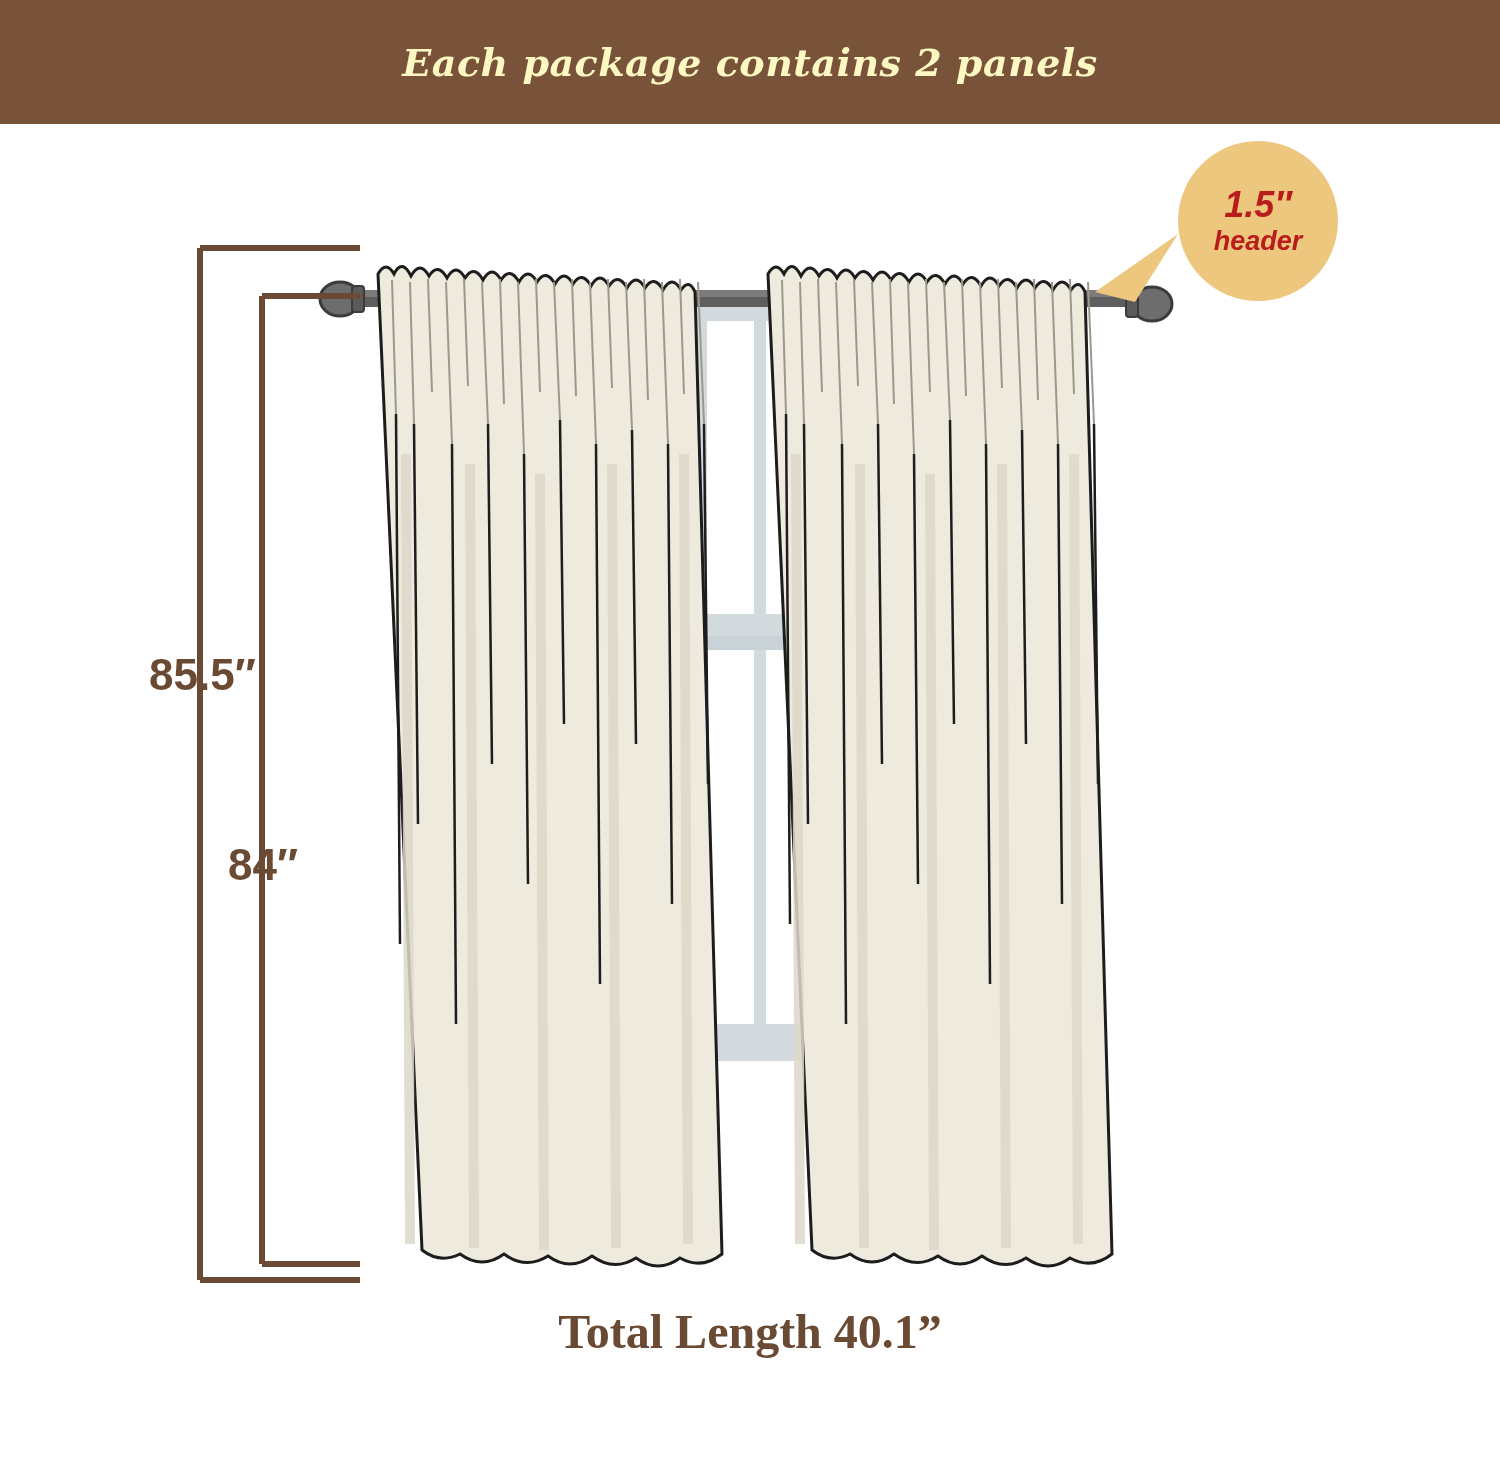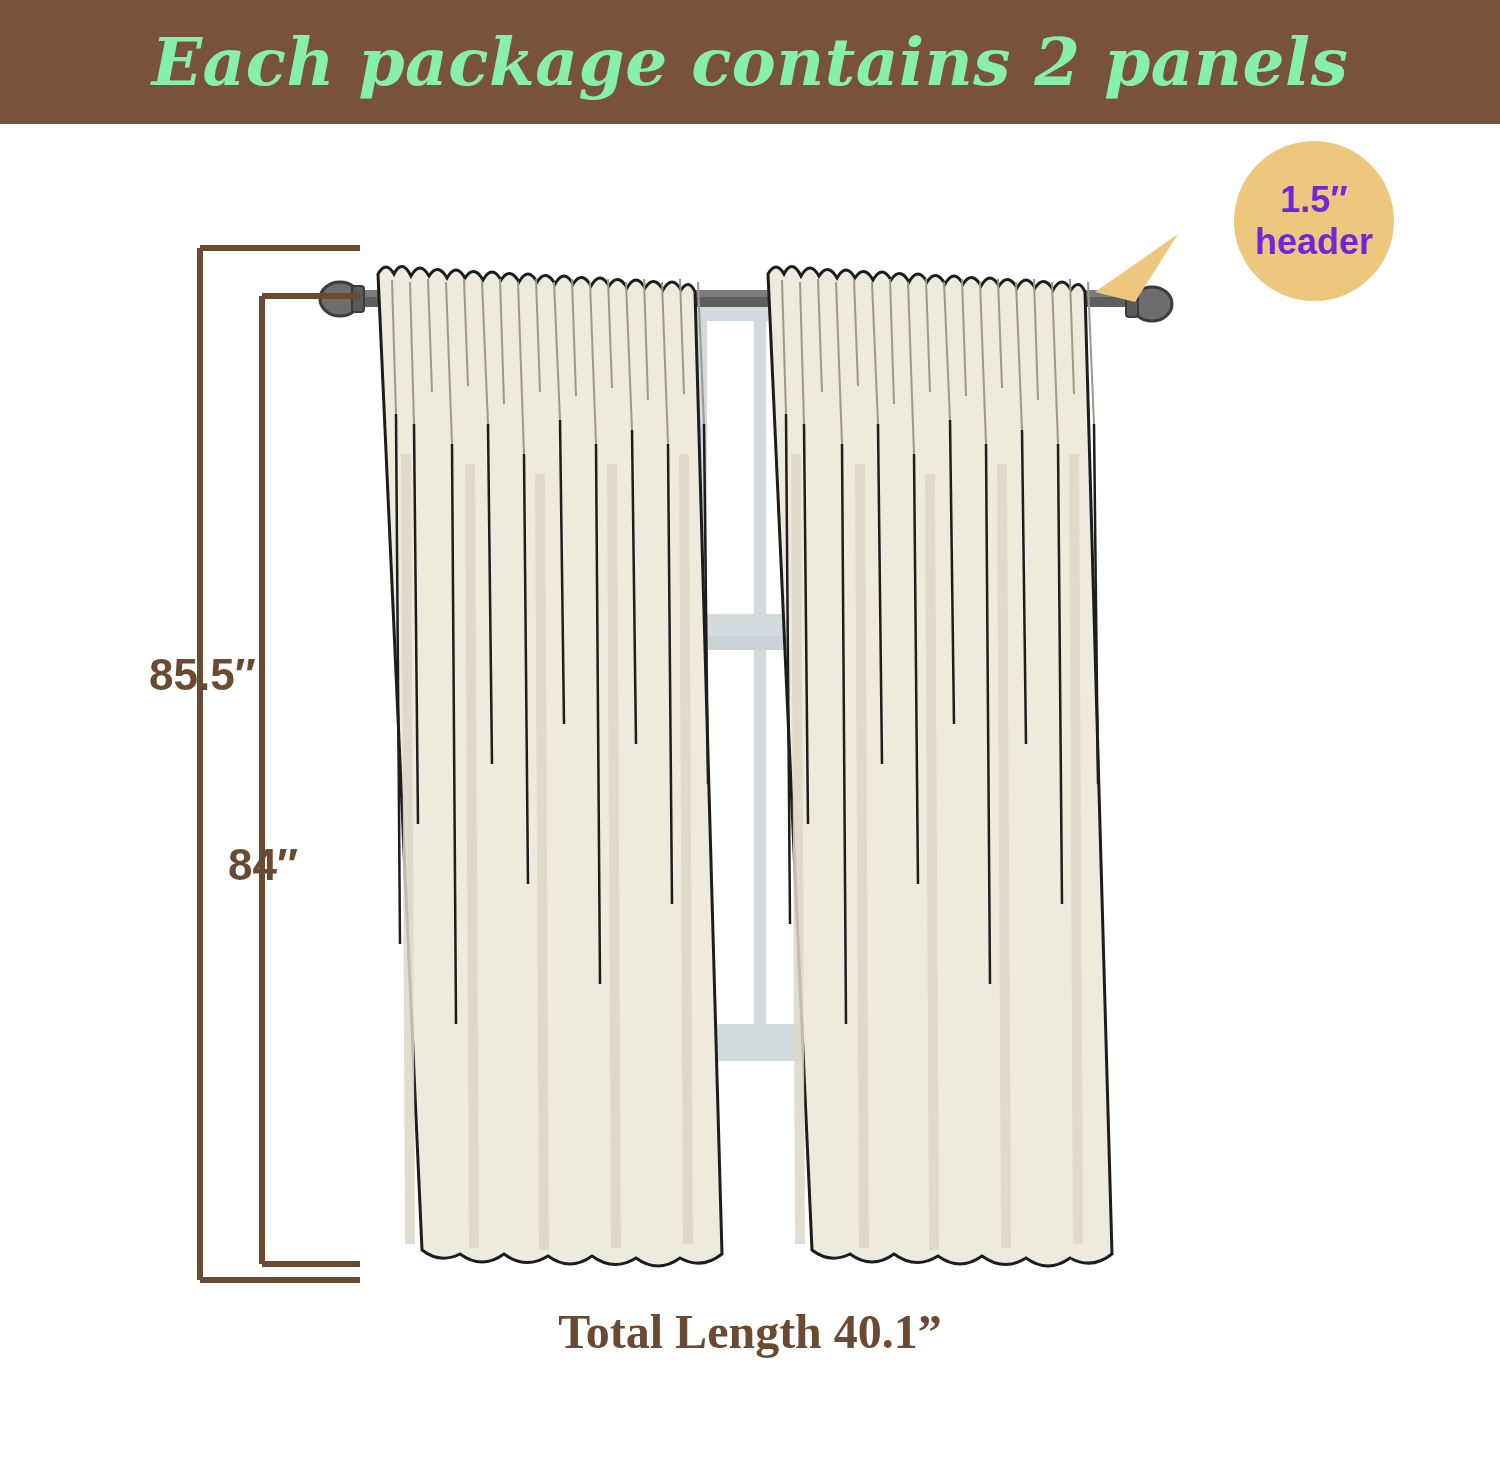--- a/index.html
+++ b/index.html
@@ -21,25 +21,25 @@
     left: 0;
     top: 0;
     width: 1500px;
     height: 124px;
     background: #79523a;
     display: flex;
     align-items: center;
     justify-content: center;
   }
   #banner-text {
-    color: #86efac;
+    color: #fef9c3;
     font-family: "DejaVu Serif", serif;
     font-style: italic;
     font-weight: bold;
-    font-size: 66px;
+    font-size: 38px;
     letter-spacing: 0.5px;
     white-space: nowrap;
   }
 
   
   #diagram {
     position: absolute;
     left: 0;
     top: 124px;
     width: 1500px;
@@ -54,40 +54,41 @@
     font-weight: bold;
     font-size: 44px;
     white-space: nowrap;
   }
   #label-855 { left: 132px; top: 526px; margin-left: 17px; }
   #label-84  { left: 228px; top: 716px; }
 
   
   #callout {
     position: absolute;
-    left: 1234px;
+    left: 1178px;
     top: 17px;
     width: 160px;
     height: 160px;
     border-radius: 50%;
     background: #eec77f;
     display: flex;
     flex-direction: column;
     align-items: center;
     justify-content: center;
-    color: #6d28d9;
+    color: #b91c1c;
     text-align: center;
     line-height: 1.1;
+    font-style: italic;
   }
   #callout-value {
     font-size: 36px;
     font-weight: bold;
   }
   #callout-sub {
-    font-size: 36px;
+    font-size: 27px;
     font-weight: bold;
     margin-top: 2px;
   }
 
   
   #caption {
     position: absolute;
     left: 0;
     top: 1304px;
     width: 1500px;

